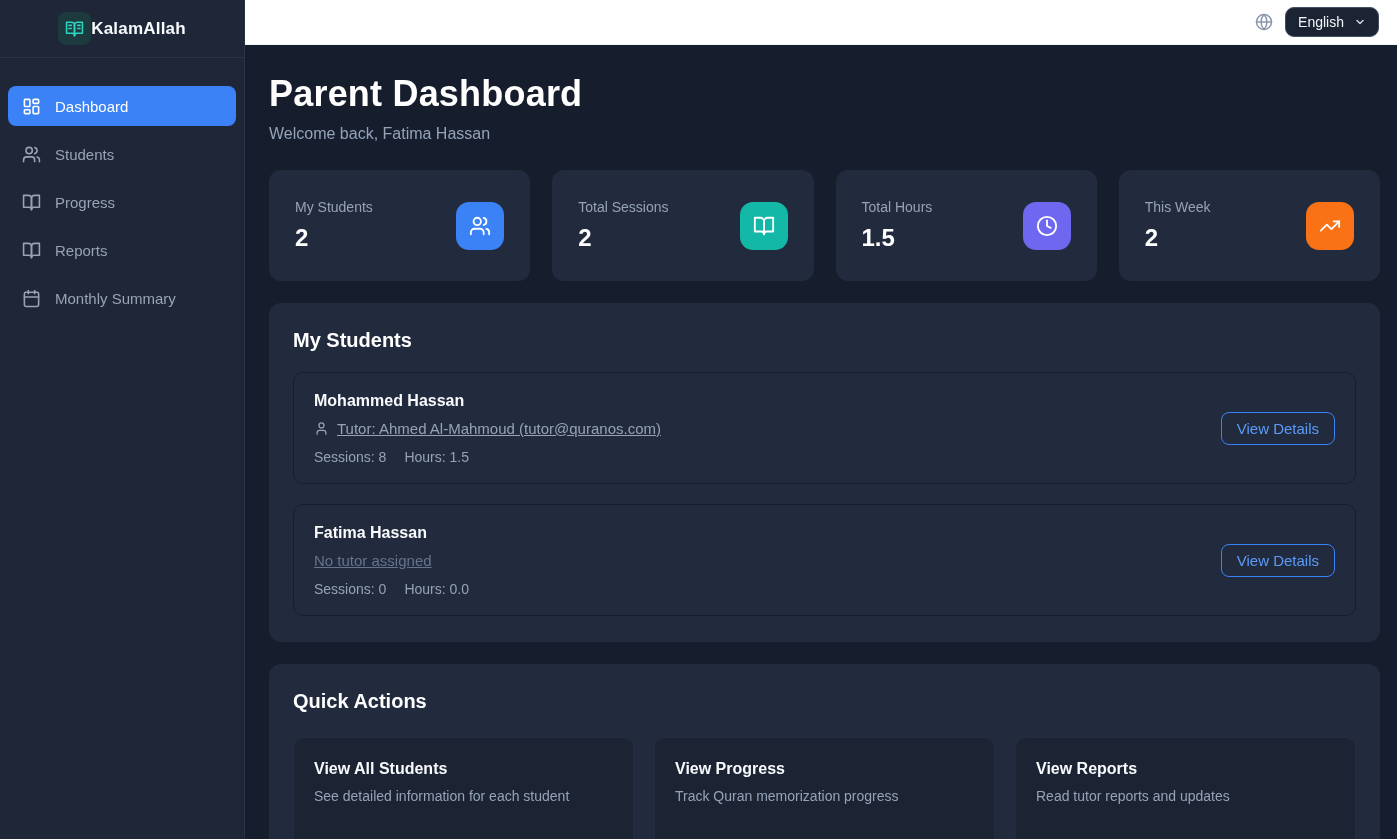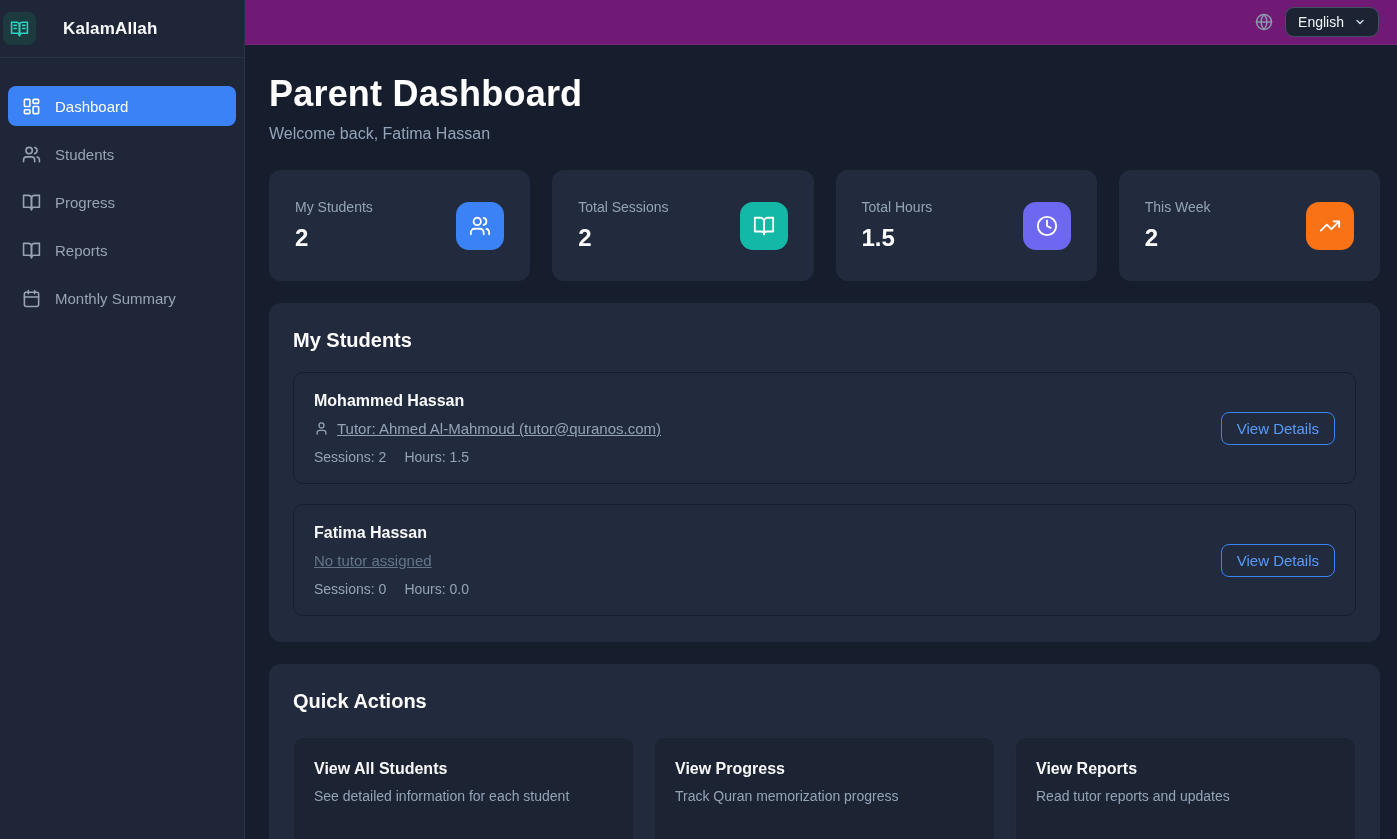--- a/index.html
+++ b/index.html
@@ -12,44 +12,45 @@
   .app { display: flex; width: 100%; height: 100%; }
 
   
   .sidebar {
     width: 245px; min-width: 245px; height: 100%;
     background: #1e2637;
     border-right: 1px solid rgba(148,163,184,0.10);
     display: flex; flex-direction: column;
   }
   .sidebar-header {
-    height: 58px; display: flex; align-items: center; gap: 27px;
-    padding: 0 3px;
+    height: 58px; display: flex; align-items: center; gap: 0;
+    padding: 0 28px;
     border-bottom: 1px solid rgba(148,163,184,0.10);
+    justify-content: center;
   }
   .logo-box {
     width: 33px; height: 33px; border-radius: 8px;
     background: #1d3b3e; display: flex; align-items: center; justify-content: center;
     flex-shrink: 0;
   }
   .app-name { font-size: 17px; font-weight: 700; color: #f8fafc; letter-spacing: .2px; }
   .sidebar-nav { padding: 28px 8px; display: flex; flex-direction: column; gap: 8px; justify-content: flex-end; }
   .nav-item {
     display: flex; align-items: center; gap: 14px;
     height: 40px; padding: 0 14px; border-radius: 8px;
     color: #98a3b6; font-size: 15px; font-weight: 500;
     cursor: pointer; text-decoration: none;
   }
   .nav-item svg { flex-shrink: 0; }
   .nav-item.active { background: #3b82f6; color: #ffffff; }
 
   
   .main { flex: 1; display: flex; flex-direction: column; min-width: 0; }
   .topbar {
-    height: 45px; background: #701a75;
+    height: 45px; background: #ffffff;
     border-bottom: 1px solid rgba(148,163,184,0.12);
     display: flex; align-items: center; justify-content: flex-end;
     gap: 12px; padding: 0 18px;
   }
   .globe { color: #8b97ab; display: flex; }
   .lang-pill {
     display: flex; align-items: center; gap: 10px;
     border: 1px solid #434e63; border-radius: 9px;
     background: #1c2434; padding: 6px 12px;
     font-size: 14px; font-weight: 500; color: #f1f5f9; cursor: pointer;
@@ -271,21 +272,21 @@
             <div class="student-tutor">
               <span style="display:flex">
                 <svg width="15" height="15" viewBox="0 0 24 24" fill="none" stroke="currentColor" stroke-width="2" stroke-linecap="round" stroke-linejoin="round">
                   <path d="M19 21v-2a4 4 0 0 0-4-4H9a4 4 0 0 0-4 4v2"></path>
                     <circle cx="12" cy="7" r="4"></circle>
                 </svg>
               </span>
               <span>Tutor: Ahmed Al-Mahmoud (tutor@quranos.com)</span>
             </div>
             <div class="student-stats">
-              <span>Sessions: 2</span>
+              <span>Sessions: 8</span>
               <span>Hours: 1.5</span>
             </div>
           </div>
           <button class="view-details">View Details</button>
         </div>
 
         <div class="student-row">
           <div>
             <div class="student-name">Fatima Hassan</div>
             <div class="student-tutor muted">

